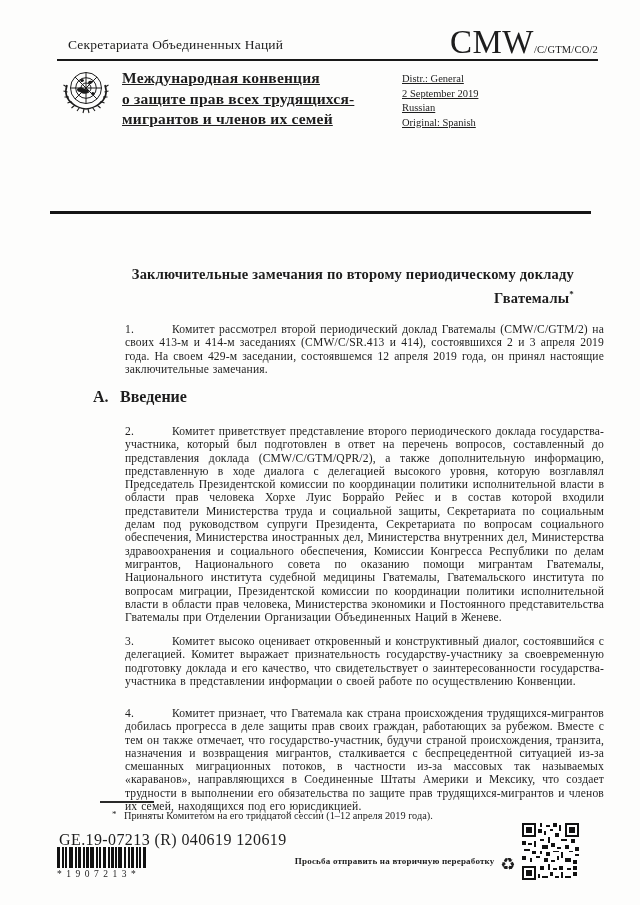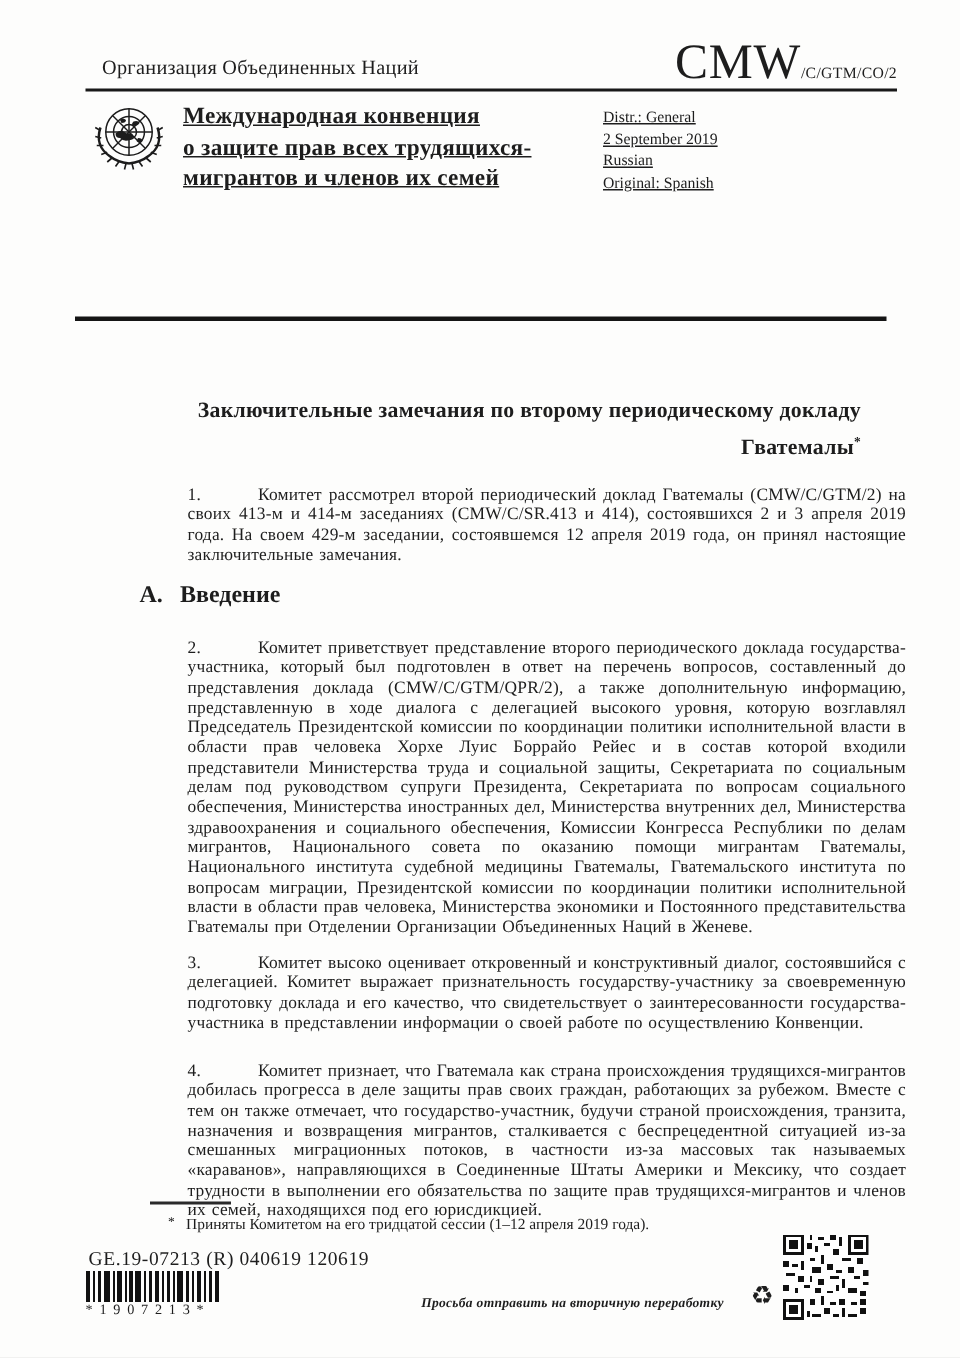--- a/index.html
+++ b/index.html
@@ -30,34 +30,34 @@
   .para-1{top:310px;}
   .section-head{position:absolute;left:93px;top:388px;font-weight:bold;font-size:16px;}
   .section-letter{display:inline-block;width:27px;}
   .para-2{top:412px;}
   .para-3{top:622px;}
   .para-4{top:694px;}
   
   .fn-sep{position:absolute;left:100px;top:801px;width:54px;height:1.5px;background:#2a2a2a;}
   .footnote{position:absolute;left:112px;top:809px;width:470px;font-size:10.3px;}
   .fn-mark{display:inline-block;width:12px;font-size:9px;vertical-align:2px;}
-  .ge-line{position:absolute;left:59px;top:831px;font-size:13px;letter-spacing:.4px;}
+  .ge-line{position:absolute;left:59px;top:831px;font-size:16px;letter-spacing:.4px;}
   .barcode{position:absolute;left:57px;top:847px;}
   .barcode-digits{position:absolute;left:57px;top:869px;width:92px;font-size:9.5px;letter-spacing:4.5px;font-family:Liberation Serif, serif;}
-  .recycle-line{position:absolute;left:240px;top:856px;width:276px;display:flex;justify-content:flex-end;align-items:flex-end;gap:18px;
-                font-size:9px;font-weight:bold;letter-spacing:.2px;font-style:italic;}
+  .recycle-line{position:absolute;left:240px;top:856px;width:276px;display:flex;justify-content:flex-end;align-items:flex-start;gap:6px;
+                font-size:9px;font-weight:bold;letter-spacing:.2px;}
   .recycle-icon{font-family:"DejaVu Sans",sans-serif;font-size:17px;font-weight:normal;line-height:1;}
   .qr{position:absolute;left:522px;top:823px;}
 </style>
 </head>
 <body>
 
 <div class="page">
 
-  <div class="org-name">Организация Объединенных Наций</div>
+  <div class="org-name">Секретариата Объединенных Наций</div>
   <div class="doc-symbol"><span class="sym-main">CMW</span><span class="sym-suffix">/C/GTM/CO/2</span></div>
   <div class="rule1"></div>
 
   <div class="emblem">
     <svg width="54" height="56" viewBox="0 0 54 56">
       <g stroke="#1c1c1c" stroke-width="1" fill="none">
         <circle cx="27" cy="21" r="15.5"></circle>
         <circle cx="27" cy="21" r="10.3"></circle>
         <circle cx="27" cy="21" r="5"></circle>
         <line x1="11.5" y1="21" x2="42.5" y2="21"></line>

